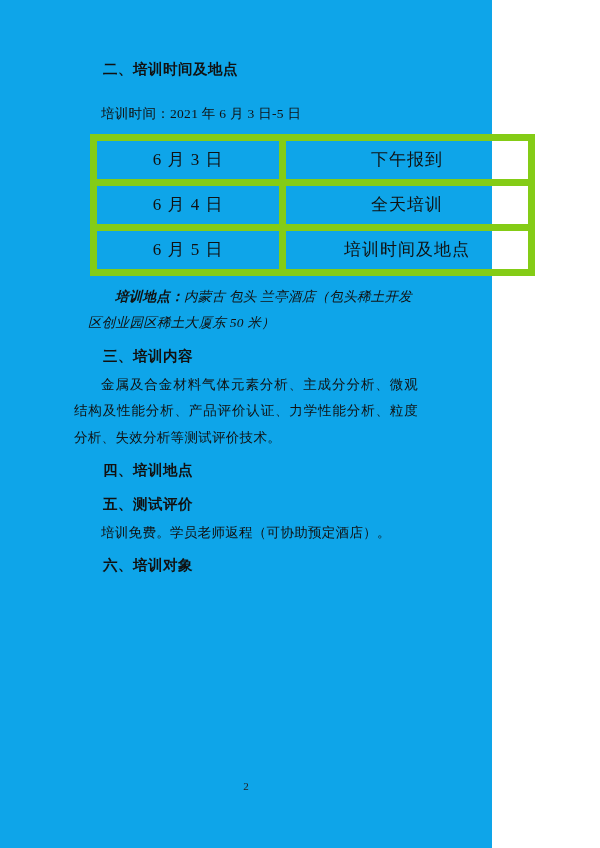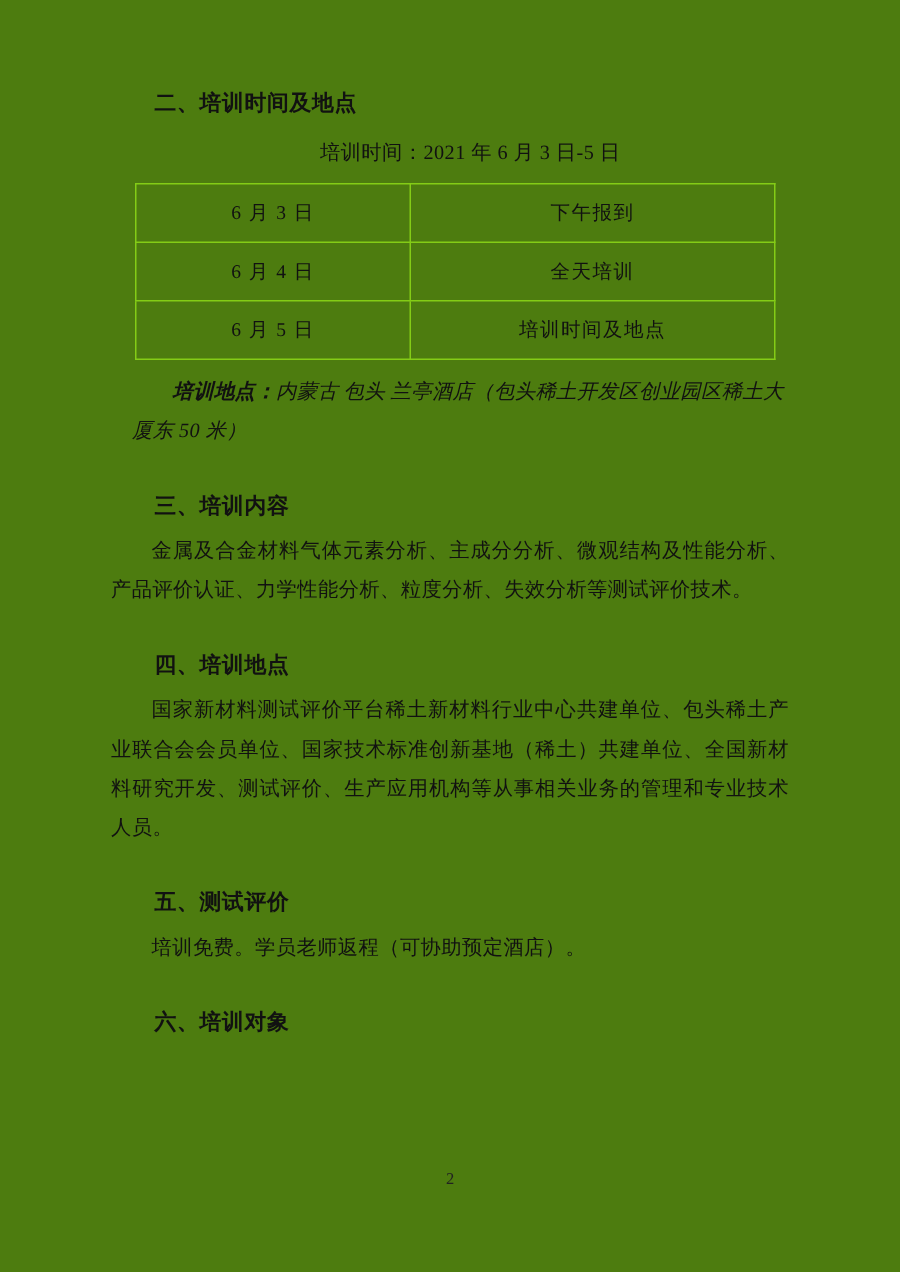--- a/index.html
+++ b/index.html
@@ -11,70 +11,69 @@
     width: 600px;
     height: 848px;
     font-family: "Liberation Serif", "DejaVu Serif", serif;
     color: #111111;
     position: relative;
     overflow: hidden;
   }
   .page {
     position: absolute;
     top: 0; left: 0;
-    width: 600px;
+    width: 492px;
     height: 848px;
-    background: #4d7c0f;
+    background: #0ea5e9;
     box-sizing: border-box;
     padding: 56px 74px 63px 74px;
   }
   .doc-body {
     font-size: 13.5px;
     line-height: 1.95;
   }
   h2.section {
     font-size: 14.5px;
     font-weight: bold;
     margin: 0 0 2px 0;
     padding: 0;
     line-height: 1.9;
     text-indent: 2em;
     letter-spacing: 0.5px;
   }
   h2.section.tight {
-    margin-top: 24px;
+    margin-top: 6px;
   }
   p.para {
     margin: 0;
     padding: 0;
     text-indent: 2em;
     line-height: 1.95;
     letter-spacing: 0.3px;
     text-align: justify;
     text-justify: inter-ideograph;
   }
   .time-line {
     text-indent: 2em;
     line-height: 2.1;
-    margin: 4px 0 6px 0;
+    margin: 16px 0 6px 0;
     letter-spacing: 0.3px;
-    text-align: center;
   }
   table.schedule {
     border-collapse: collapse;
     width: 420px;
     margin: 4px 0 8px 16px;
     table-layout: fixed;
   }
   table.schedule td {
-    border: 1px solid #84cc16;
+    border: 7px solid #84cc16;
     height: 36px;
     text-align: center;
     vertical-align: middle;
-    font-size: 13px;
+    font-size: 17px;
     letter-spacing: 1px;
   }
   table.schedule td.col-date { width: 180px; }
   table.schedule td.col-act  { width: 240px; }
 
   .place-block {
     margin: 6px 0 4px 14px;
     line-height: 1.95;
     letter-spacing: 0.3px;
     font-style: italic;
@@ -123,21 +122,20 @@
     </table>
 
     <div class="place-block indent2">
       <span class="lead">培训地点：</span><span>内蒙古 包头 兰亭酒店（包头稀土开发区创业园区稀土大厦东 50 米）</span>
     </div>
 
     <h2 class="section tight">三、培训内容</h2>
     <p class="para">金属及合金材料气体元素分析、主成分分析、微观结构及性能分析、产品评价认证、力学性能分析、粒度分析、失效分析等测试评价技术。</p>
 
     <h2 class="section tight">四、培训地点</h2>
-    <p class="para">国家新材料测试评价平台稀土新材料行业中心共建单位、包头稀土产业联合会会员单位、国家技术标准创新基地（稀土）共建单位、全国新材料研究开发、测试评价、生产应用机构等从事相关业务的管理和专业技术人员。</p>
 
     <h2 class="section tight">五、测试评价</h2>
     <p class="para">培训免费。学员老师返程（可协助预定酒店）。</p>
 
     <h2 class="section tight">六、培训对象</h2>
 
   </div>
 
   <div class="page-number">2</div>
 </div>

